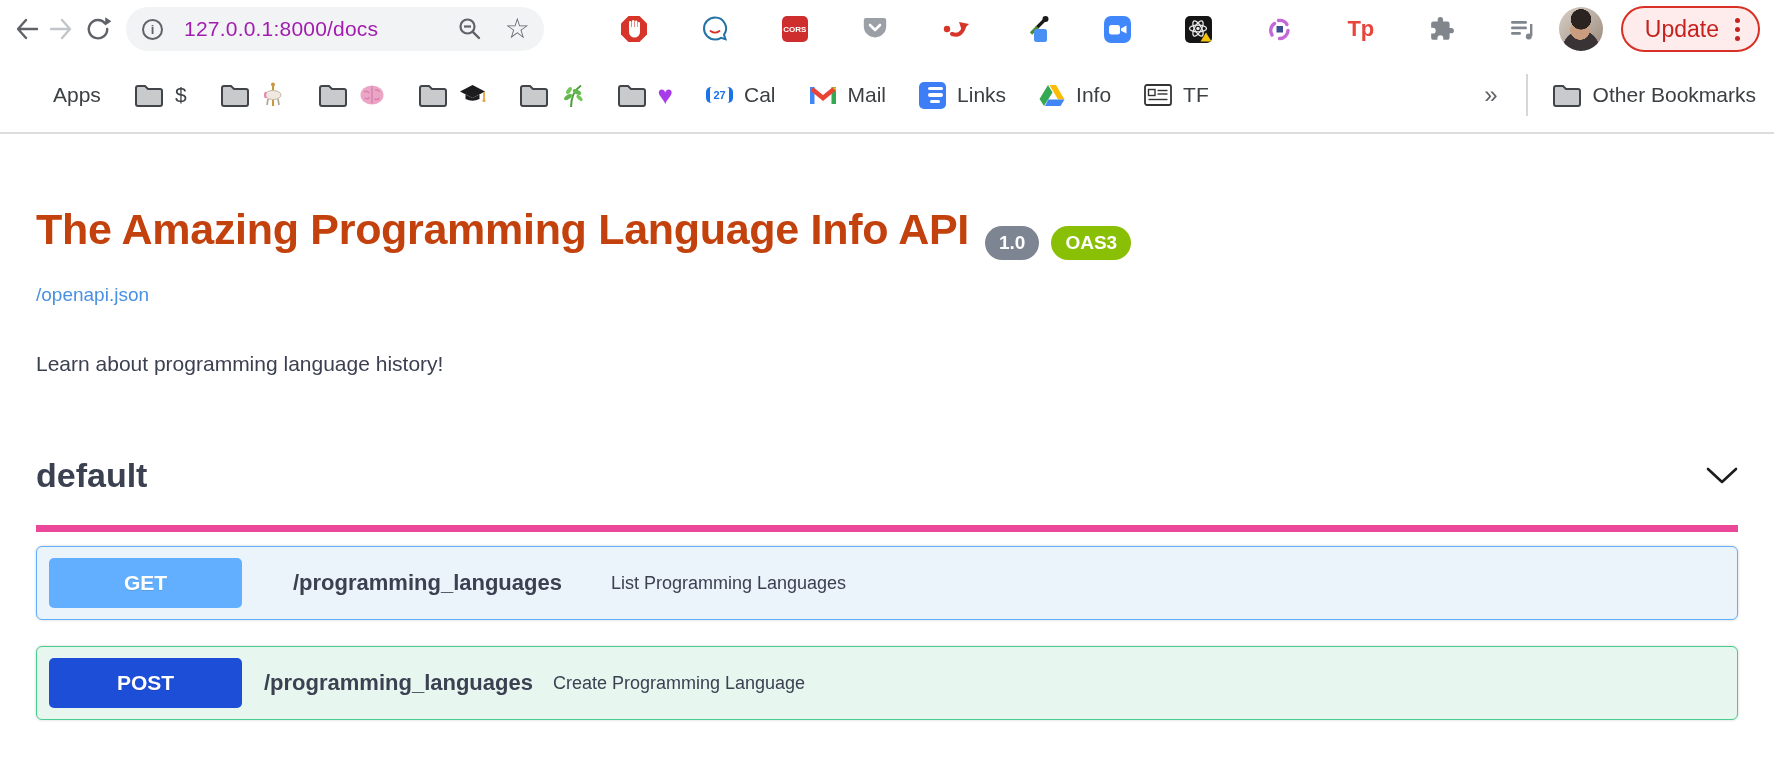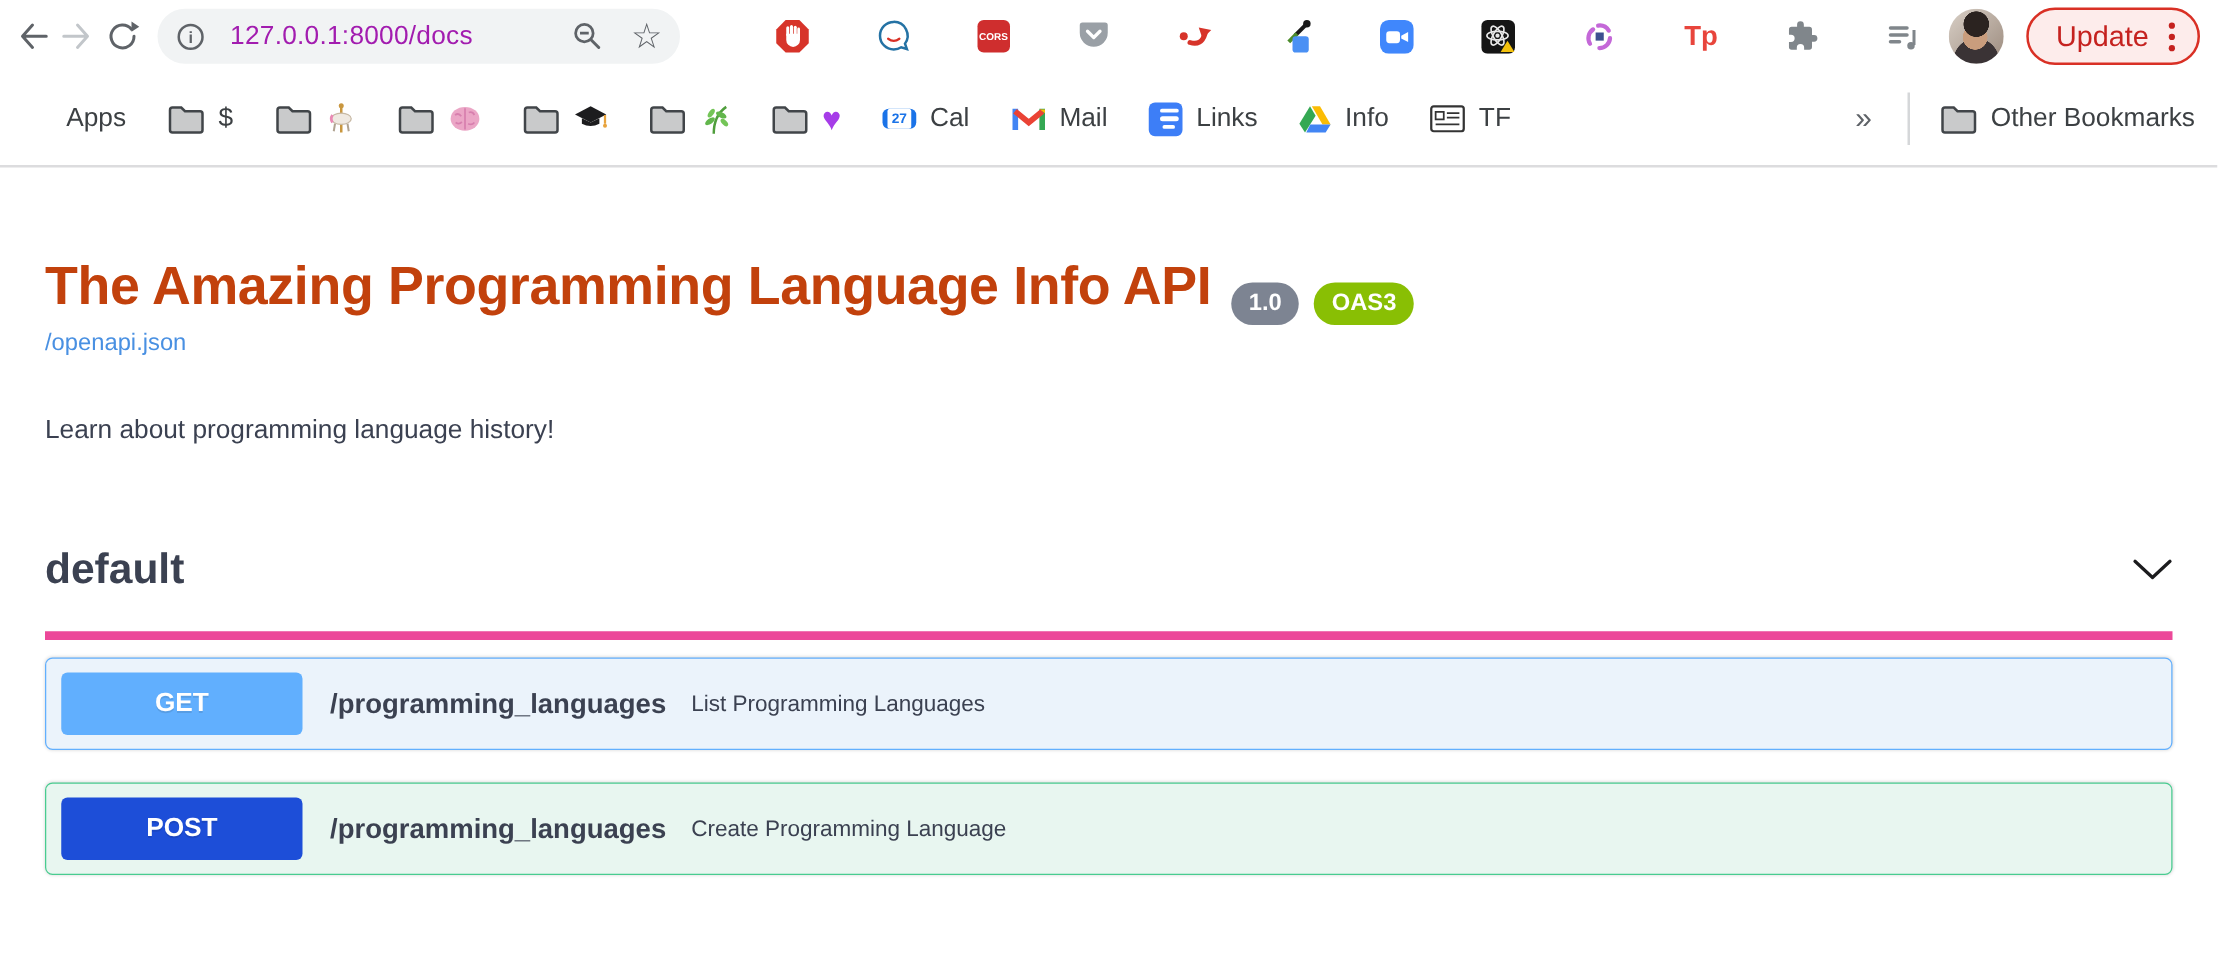--- a/index.html
+++ b/index.html
@@ -57,30 +57,30 @@
   .vdivider { width:2px; height:42px; background:#d5d7d9; margin-right:24px; }
 
   
   .content { padding:0 36px; }
   .api-title-row { margin-top:70px; display:flex; align-items:flex-start; }
   .api-title { font-size:43px; font-weight:bold; color:#c2410c; line-height:1.2; letter-spacing:-.3px; }
   .badge { display:inline-flex; align-items:center; justify-content:center; height:34px; border-radius:17px;
            padding:16px 14px; color:#fff; font-size:19px; font-weight:bold; margin-top:22px; }
   .badge.version { background:#7d8492; margin-left:16px; }
   .badge.oas { background:#89bf04; margin-left:12px; }
-  .spec-link { display:inline-block; margin-top:4px; font-size:19px; color:#4990e2; text-decoration:none; }
+  .spec-link { display:inline-block; margin-top:24px; font-size:19px; color:#4990e2; text-decoration:none; }
   .api-desc { margin-top:46px; font-size:21px; color:#3b4151; }
 
   .section-header { margin-top:80px; display:flex; align-items:center; justify-content:space-between;
                     padding-bottom:30px; border-bottom:7px solid #ec4899; cursor:pointer; }
   .section-title { font-size:34px; font-weight:bold; color:#3b4151; }
 
   .opblock { height:74px; border-radius:6px; display:flex; align-items:center; padding:0 12px;
              cursor:pointer; box-shadow:0 0 3px rgba(0,0,0,.18); }
-  .opblock.get  { margin-top:14px; border:1.5px solid #61affe; background:#ebf3fb; }
+  .opblock.get  { margin-top:14px; border:1.5px solid #61affe; background:#ebf3fb;gap:29px; }
   .opblock.post { margin-top:26px; border:1.5px solid #49cc90; background:#e8f6f0; }
   .method-btn { width:193px; height:50px; border-radius:5px; color:#fff; font-size:21px; font-weight:bold;
                 display:flex; align-items:center; justify-content:center; flex:0 0 auto;
                 text-shadow:0 1px 0 rgba(0,0,0,.1); }
   .opblock.get  .method-btn { background:#61affe; }
   .opblock.post .method-btn { background:#1d4ed8; }
   .op-path { margin-left:22px; font-family:Liberation Sans, sans-serif;
              font-weight:bold; font-size:22px; color:#3b4151; }
   .op-summary { margin-left:20px; font-size:18px; color:#3b4151; }
 </style>

